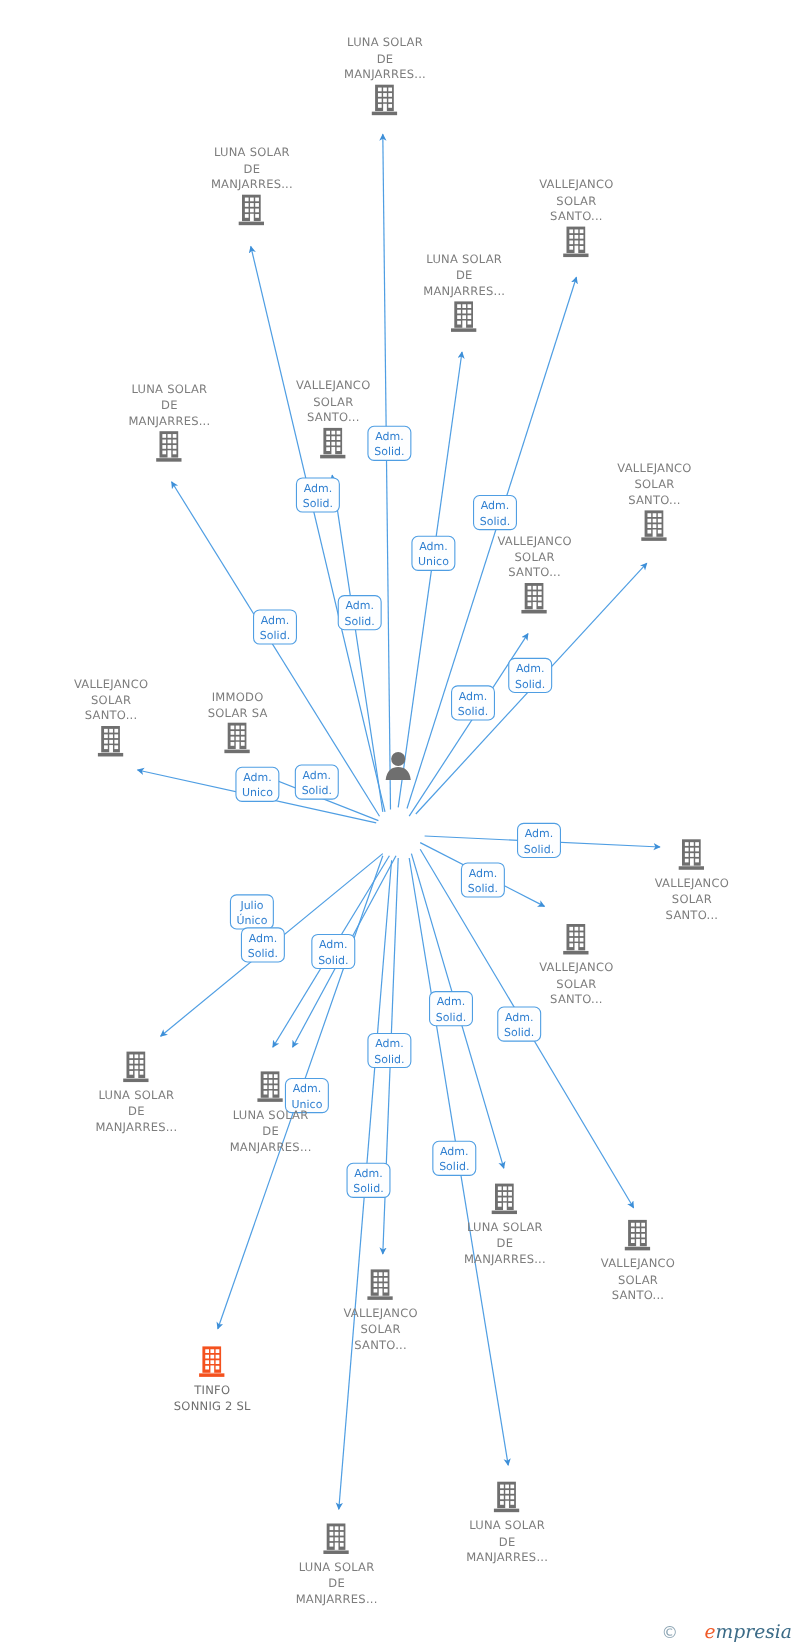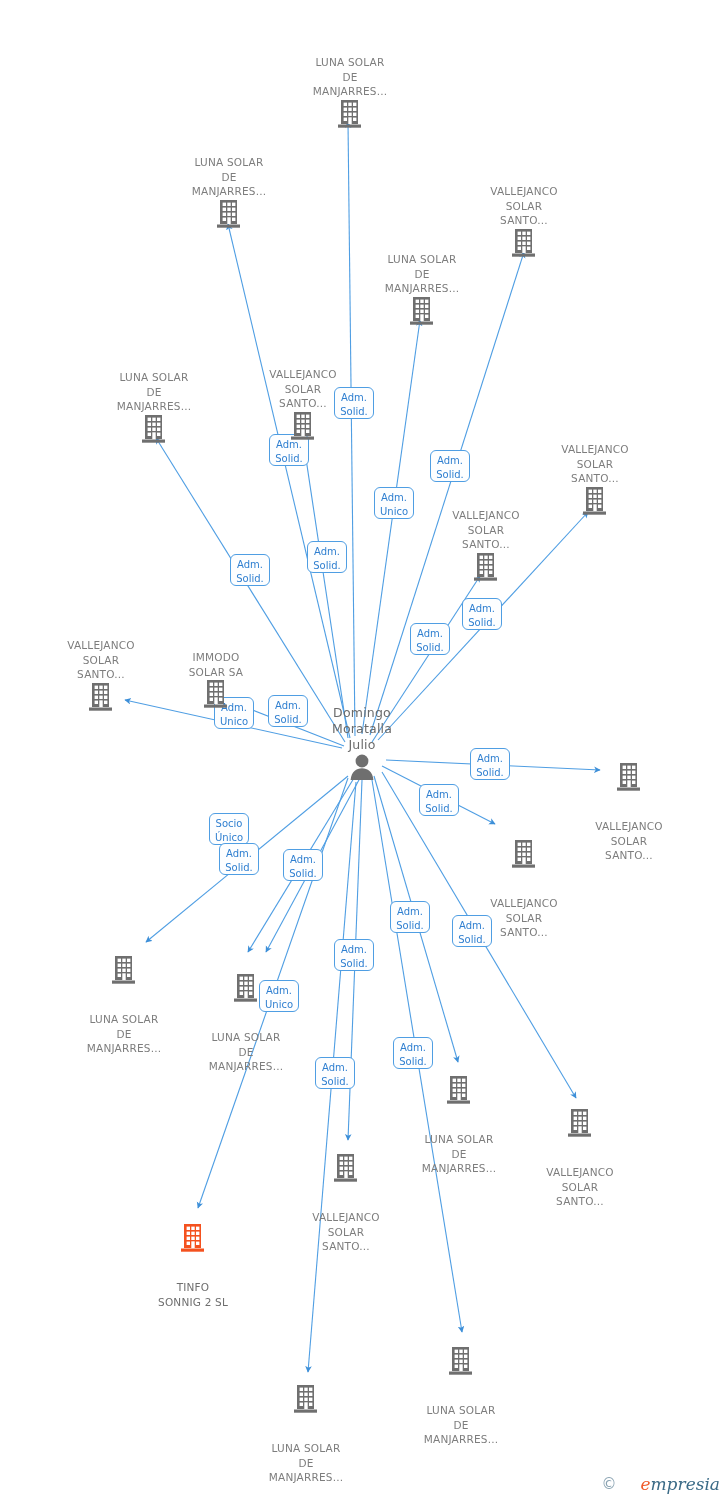--- a/index.html
+++ b/index.html
@@ -7,21 +7,21 @@
     font-family:"DejaVu Sans", sans-serif;
     width:728px;height:1500px;position:relative;overflow:hidden;
   }
   #canvas{position:absolute;left:0;top:0;width:728px;height:1500px;}
   svg.edges{position:absolute;left:0;top:0;width:728px;height:1500px;}
 
   .node{position:absolute;text-align:center;}
   .node .ico{display:block;margin:0 auto;}
   .node .cap{
     font-size:10.5px;line-height:14.5px;color:#808080;
-    letter-spacing:.2px;white-space:pre-line;margin-top:23px;
+    letter-spacing:.2px;white-space:pre-line;
   }
   .node.company .cap{color:#7d7d7d;}
   .node.highlight .cap{color:#6e6e6e;font-weight:normal;}
   .node.person .cap{font-size:12.5px;line-height:16px;color:#6b6b6b;}
 
   .lbl{
     position:absolute;
     background:#fdfeff;
     border:1.4px solid #4f9ee3;
     border-radius:6px;
@@ -97,21 +97,21 @@
       <div class="lbl" style="left: 410px; top: 623px; min-width: 40px;">Adm.
 Solid.</div>
       <div class="lbl" style="left: 214px; top: 697px; min-width: 40px;">Adm.
 Unico</div>
       <div class="lbl" style="left: 268px; top: 695px; min-width: 40px;">Adm.
 Solid.</div>
       <div class="lbl" style="left: 470px; top: 748px; min-width: 40px;">Adm.
 Solid.</div>
       <div class="lbl" style="left: 419px; top: 784px; min-width: 40px;">Adm.
 Solid.</div>
-      <div class="lbl" style="left: 209px; top: 813px; min-width: 40px;">Socio
+      <div class="lbl" style="left: 209px; top: 813px; min-width: 40px;">Julio
 Único</div>
       <div class="lbl" style="left: 219px; top: 843px; min-width: 40px;">Adm.
 Solid.</div>
       <div class="lbl" style="left: 283px; top: 849px; min-width: 40px;">Adm.
 Solid.</div>
       <div class="lbl" style="left: 390px; top: 901px; min-width: 40px;">Adm.
 Solid.</div>
       <div class="lbl" style="left: 452px; top: 915px; min-width: 40px;">Adm.
 Solid.</div>
       <div class="lbl" style="left: 334px; top: 939px; min-width: 40px;">Adm.
@@ -536,23 +536,20 @@
             <rect x="6.6" y="18.6" width="3.4" height="3.4" fill="#fff"></rect>
             <rect x="16" y="18.6" width="3.4" height="3.4" fill="#fff"></rect>
             <rect x="11.3" y="18.3" width="3.4" height="6.7" fill="#fff"></rect>
             <rect x="1" y="25.5" width="23" height="3.2" fill="#6f6f6f"></rect>
           </svg></span>
         <div class="cap">LUNA SOLAR
 DE
 MANJARRES...</div>
       </div>
       <div class="node person" style="left: 302px; top: 682px; width: 120px;">
-        <div class="cap">Domingo
-Moratalla
-Julio</div>
         <span class="ico"><svg width="30" height="28" viewBox="0 0 30 28">
             <circle cx="15" cy="8" r="6.4" fill="#6f6f6f"></circle>
             <path d="M3.6 27 C4.4 18.4 9.4 15.2 15 15.2 C20.6 15.2 25.6 18.4 26.4 27 Z" fill="#6f6f6f"></path>
           </svg></span>
       </div>
     </div>
 
   <div class="wm">
     <span class="c">©</span>
     <span class="brand"><span class="e">e</span><span class="rest">mpresia</span></span>

